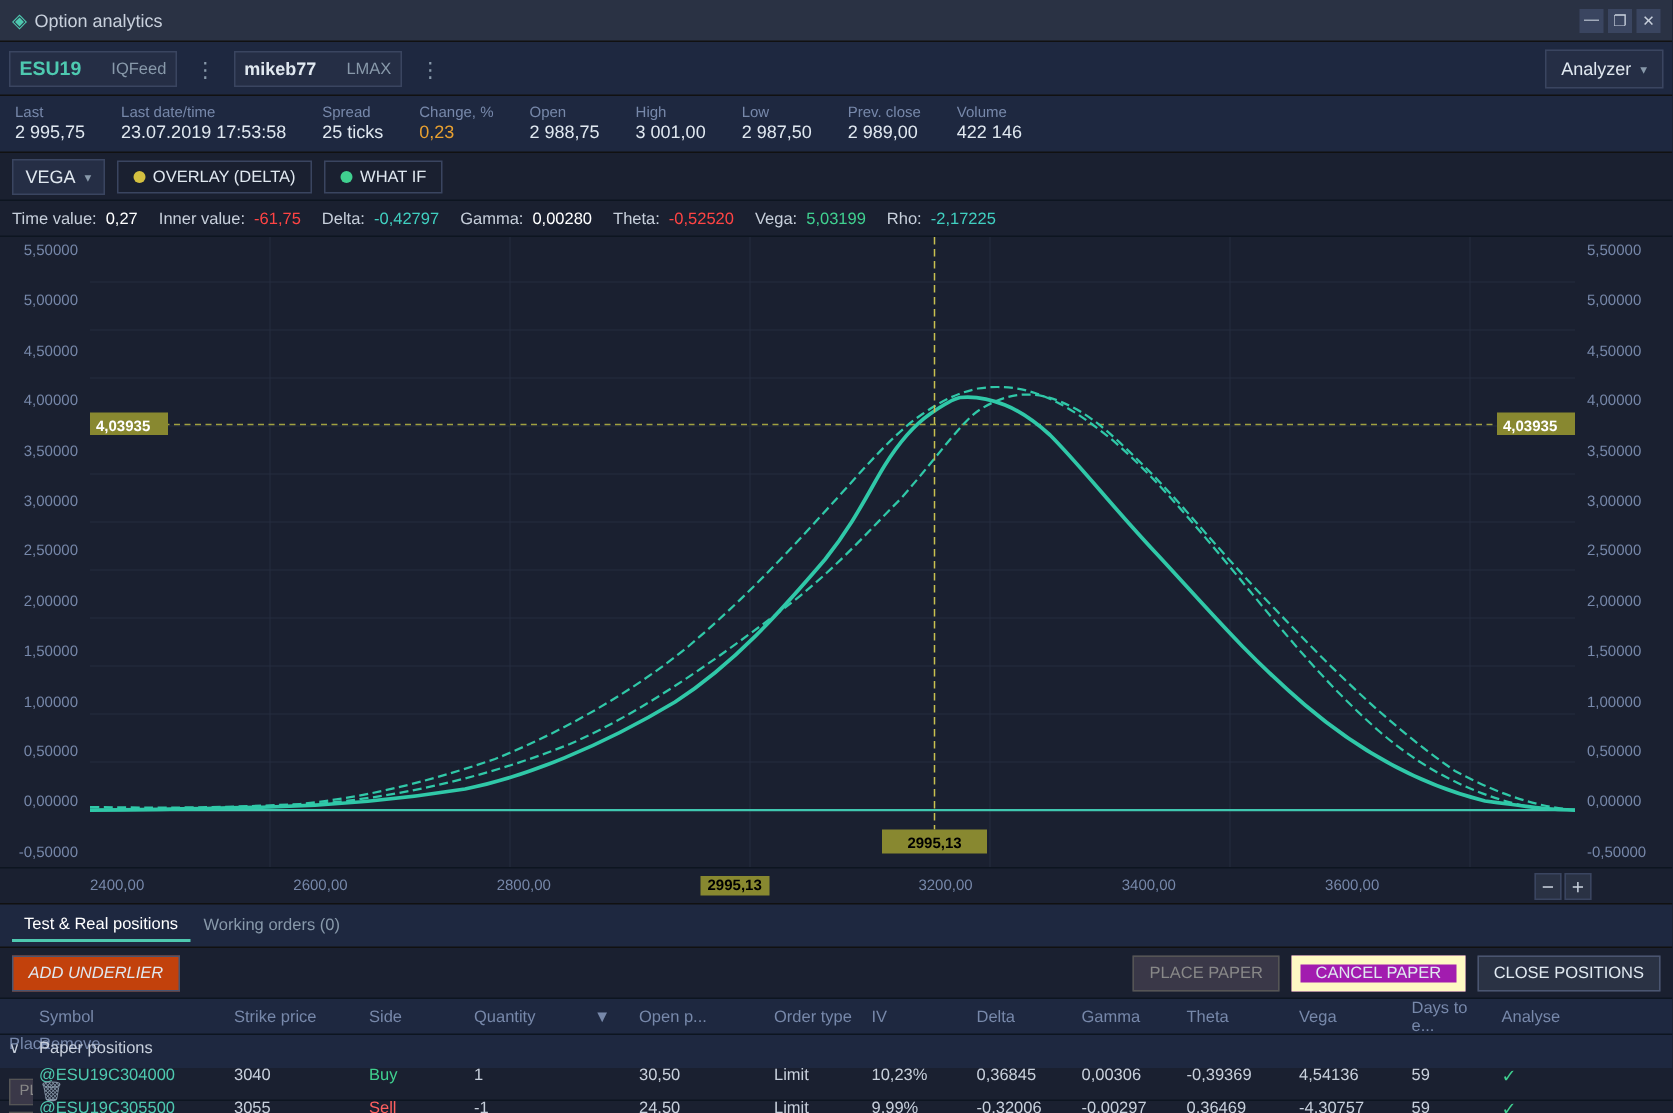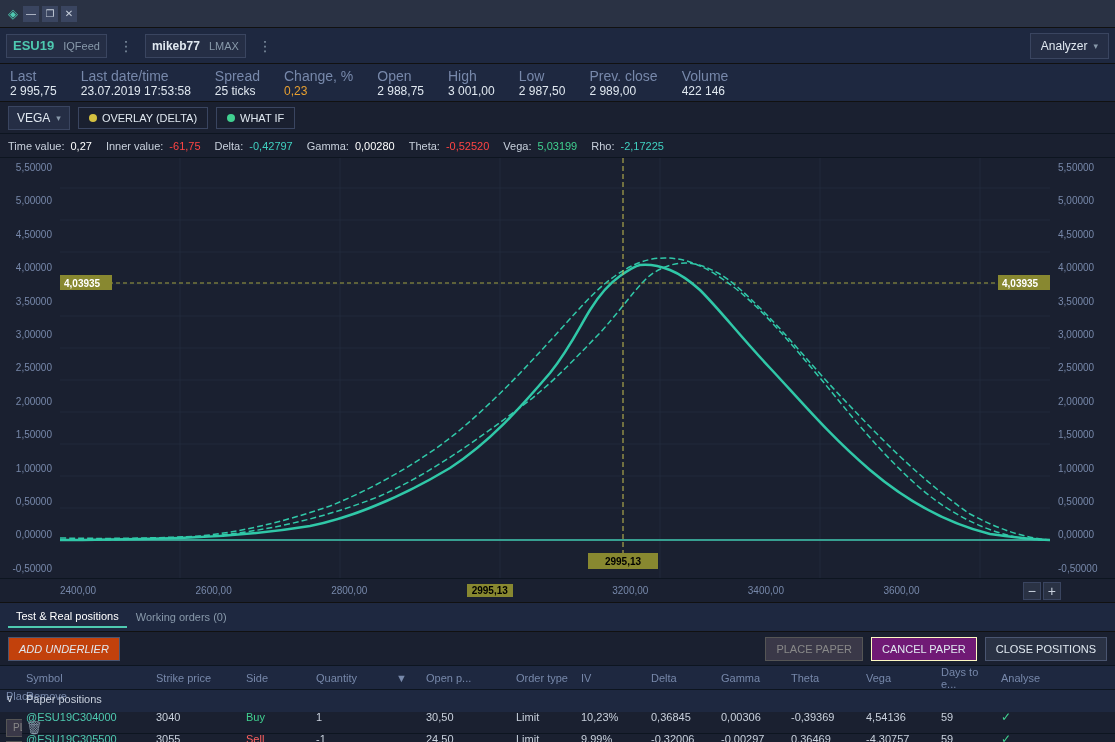--- a/index.html
+++ b/index.html
@@ -4,31 +4,31 @@
   <style>
     * { box-sizing: border-box; margin: 0; padding: 0; }
     body { background: #1a2030; color: #c8d0dc; font-family: 'Segoe UI', Arial, sans-serif; font-size: 12px; width: 1115px; height: 742px; overflow: hidden; }
     
     
     #title-bar { background: #2a3244; height: 28px; display: flex; align-items: center; padding: 0 8px; border-bottom: 1px solid #111; }
     #title-bar .win-btn { width: 16px; height: 16px; background: #3a4560; border: none; cursor: pointer; display: flex; align-items: center; justify-content: center; color: #c8d0dc; font-size: 10px; }
 
     
     #top-bar { background: #1e2840; height: 36px; display: flex; align-items: center; padding: 0 6px; gap: 8px; border-bottom: 1px solid #111; }
-    .symbol-select { background: #252e45; border: 1px solid #3a4560; color: #e0e8f0; padding: 2px 6px; font-size: 12px; height: 24px; display: flex; align-items: center; gap: 9px; }
+    .symbol-select { background: #252e45; border: 1px solid #3a4560; color: #e0e8f0; padding: 2px 6px; font-size: 12px; height: 24px; display: flex; align-items: center; gap: 20px; }
     .symbol-text { color: #4ec9b0; font-weight: bold; font-size: 13px; }
     .feed-text { color: #8899aa; font-size: 11px; }
     .dots-btn { background: none; border: none; color: #8899aa; cursor: pointer; padding: 2px 4px; font-size: 14px; }
     .analyzer-select { background: #252e45; border: 1px solid #3a4560; color: #e0e8f0; padding: 2px 10px; height: 26px; display: flex; align-items: center; gap: 6px; margin-left: auto; }
     .chevron-down { font-size: 9px; color: #8899aa; }
 
     
     #quote-bar { background: #1e2840; height: 38px; display: flex; align-items: center; padding: 0 10px; gap: 24px; border-bottom: 1px solid #111; }
     .quote-item { display: flex; flex-direction: column; }
-    .quote-label { color: #7788aa; font-size: 14px; }
+    .quote-label { color: #7788aa; font-size: 10px; }
     .quote-value { color: #e0e8f0; font-size: 12px; font-weight: 500; }
     .quote-value.orange { color: #e8a030; }
 
     
     #controls-bar { background: #1a2030; height: 32px; display: flex; align-items: center; padding: 0 8px; gap: 8px; border-bottom: 1px solid #0d1520; }
     .vega-select { background: #252e45; border: 1px solid #3a4560; color: #e0e8f0; padding: 2px 8px; height: 24px; display: flex; align-items: center; gap: 6px; cursor: pointer; }
     .toggle-btn { height: 22px; padding: 0 10px; border: 1px solid #3a4560; cursor: pointer; display: flex; align-items: center; gap: 5px; font-size: 11px; }
     .toggle-btn.active-overlay { background: #1a2030; color: #e0e8f0; }
     .toggle-btn .dot { width: 8px; height: 8px; border-radius: 50%; }
     .dot-yellow { background: #d4c040; }
@@ -60,21 +60,21 @@
     #positions-bar { background: #1e2840; height: 30px; display: flex; align-items: center; padding: 0 8px; gap: 1px; border-top: 1px solid #111; border-bottom: 1px solid #111; }
     .pos-tab { color: #e0e8f0; font-size: 11px; cursor: pointer; padding: 4px 8px; }
     .pos-tab.active { color: #ffffff; border-bottom: 2px solid #4ec9b0; }
     .pos-tab.inactive { color: #8899aa; }
     
     
     #action-bar { background: #1a2030; height: 34px; display: flex; align-items: center; padding: 0 8px; gap: 8px; border-bottom: 1px solid #0d1520; }
     .action-btn { height: 24px; padding: 0 10px; border: 1px solid #3a4560; cursor: pointer; font-size: 11px; display: flex; align-items: center; }
     .btn-add { background: #c2410c; color: #e0e8f0; border: 1px solid #4a5570; font-style: italic; }
     .btn-place-paper { background: #3a3848; color: #888; border: 1px solid #555; cursor: default; }
-    .btn-cancel-paper { background: #701a75; color: #e0e8f0; border: 1px solid #fef9c3; }
+    .btn-cancel-paper { background: #a21caf; color: #e0e8f0; border: 6px solid #fef9c3; }
     .btn-close-pos { background: #2a3244; color: #e0e8f0; border: 1px solid #4a5570; }
     .table-header { display: grid; grid-template-columns: 20px 130px 90px 70px 80px 30px 90px 65px 70px 70px 70px 75px 75px 60px 50px; height: 24px; align-items: center; background: #1e2840; border-bottom: 1px solid #0d1520; }
     .table-header-cell { color: #7788aa; font-size: 11px; padding: 0 4px; display: flex; align-items: center; gap: 2px; }
     .table-group-row { display: grid; grid-template-columns: 20px 130px 90px 70px 80px 30px 90px 65px 70px 70px 70px 75px 75px 60px 50px; height: 22px; align-items: center; background: #1e2840; }
     .table-data-row { display: grid; grid-template-columns: 20px 130px 90px 70px 80px 30px 90px 65px 70px 70px 70px 75px 75px 60px 50px; height: 22px; align-items: center; background: #1a2030; border-bottom: 1px solid #0d1520; }
     .table-cell { color: #c8d0dc; font-size: 11px; padding: 0 4px; white-space: nowrap; overflow: hidden; }
     .table-cell.cyan { color: #4ec9b0; }
     .table-cell.green { color: #40d090; }
     .table-cell.red { color: #ff6060; }
     .check-icon { color: #40d090; font-size: 12px; }
@@ -82,20 +82,21 @@
     .trash-icon { color: #8899aa; font-size: 13px; cursor: pointer; }
     .group-row-bg { background: #1e2840; }
 
     svg#main-chart { width: 100%; height: 100%; }
   </style>
 </head>
 <body>
 
 <div id="title-bar">
   <span style="color:#4ec9b0;margin-right:5px;font-size:13px;">◈</span>
+  <span style="flex:1;font-size:12px;color:#c8d0dc;">Option analytics</span>
   <div style="display:flex;gap:3px;">
     <button class="win-btn">—</button>
     <button class="win-btn">❐</button>
     <button class="win-btn">✕</button>
   </div>
 </div>
 
 <div id="top-bar">
   <div class="symbol-select">
     <span class="symbol-text">ESU19</span>

